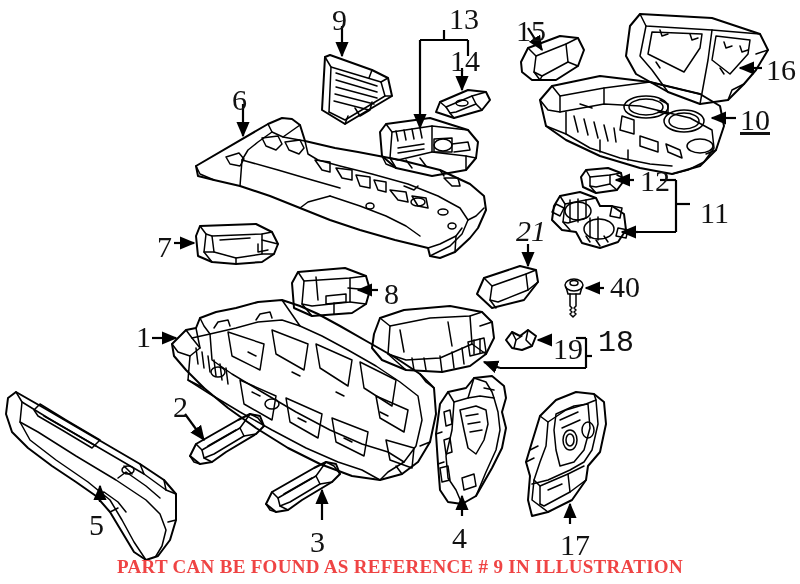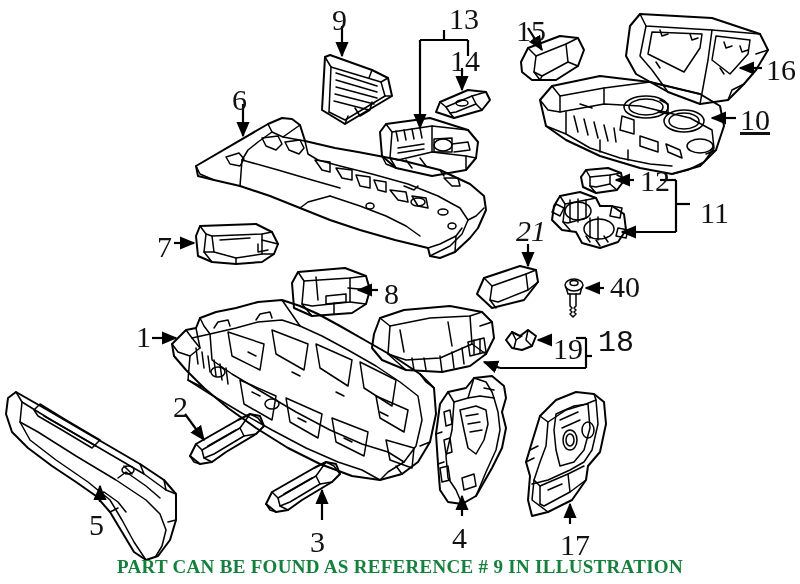--- a/index.html
+++ b/index.html
@@ -36,21 +36,21 @@
   #footer-note {
     position: absolute;
     left: 0;
     top: 556px;
     width: 800px;
     text-align: center;
     font-family: "Liberation Serif", serif;
     font-weight: bold;
     font-size: 19px;
     letter-spacing: 0.3px;
-    color: #15803d;
+    color: #ef4444;
     white-space: nowrap;
   }
 </style>
 </head>
 <body>
 
 <div id="diagram-root">
 
   <svg id="parts-svg" viewBox="0 0 800 584">
     <defs>

